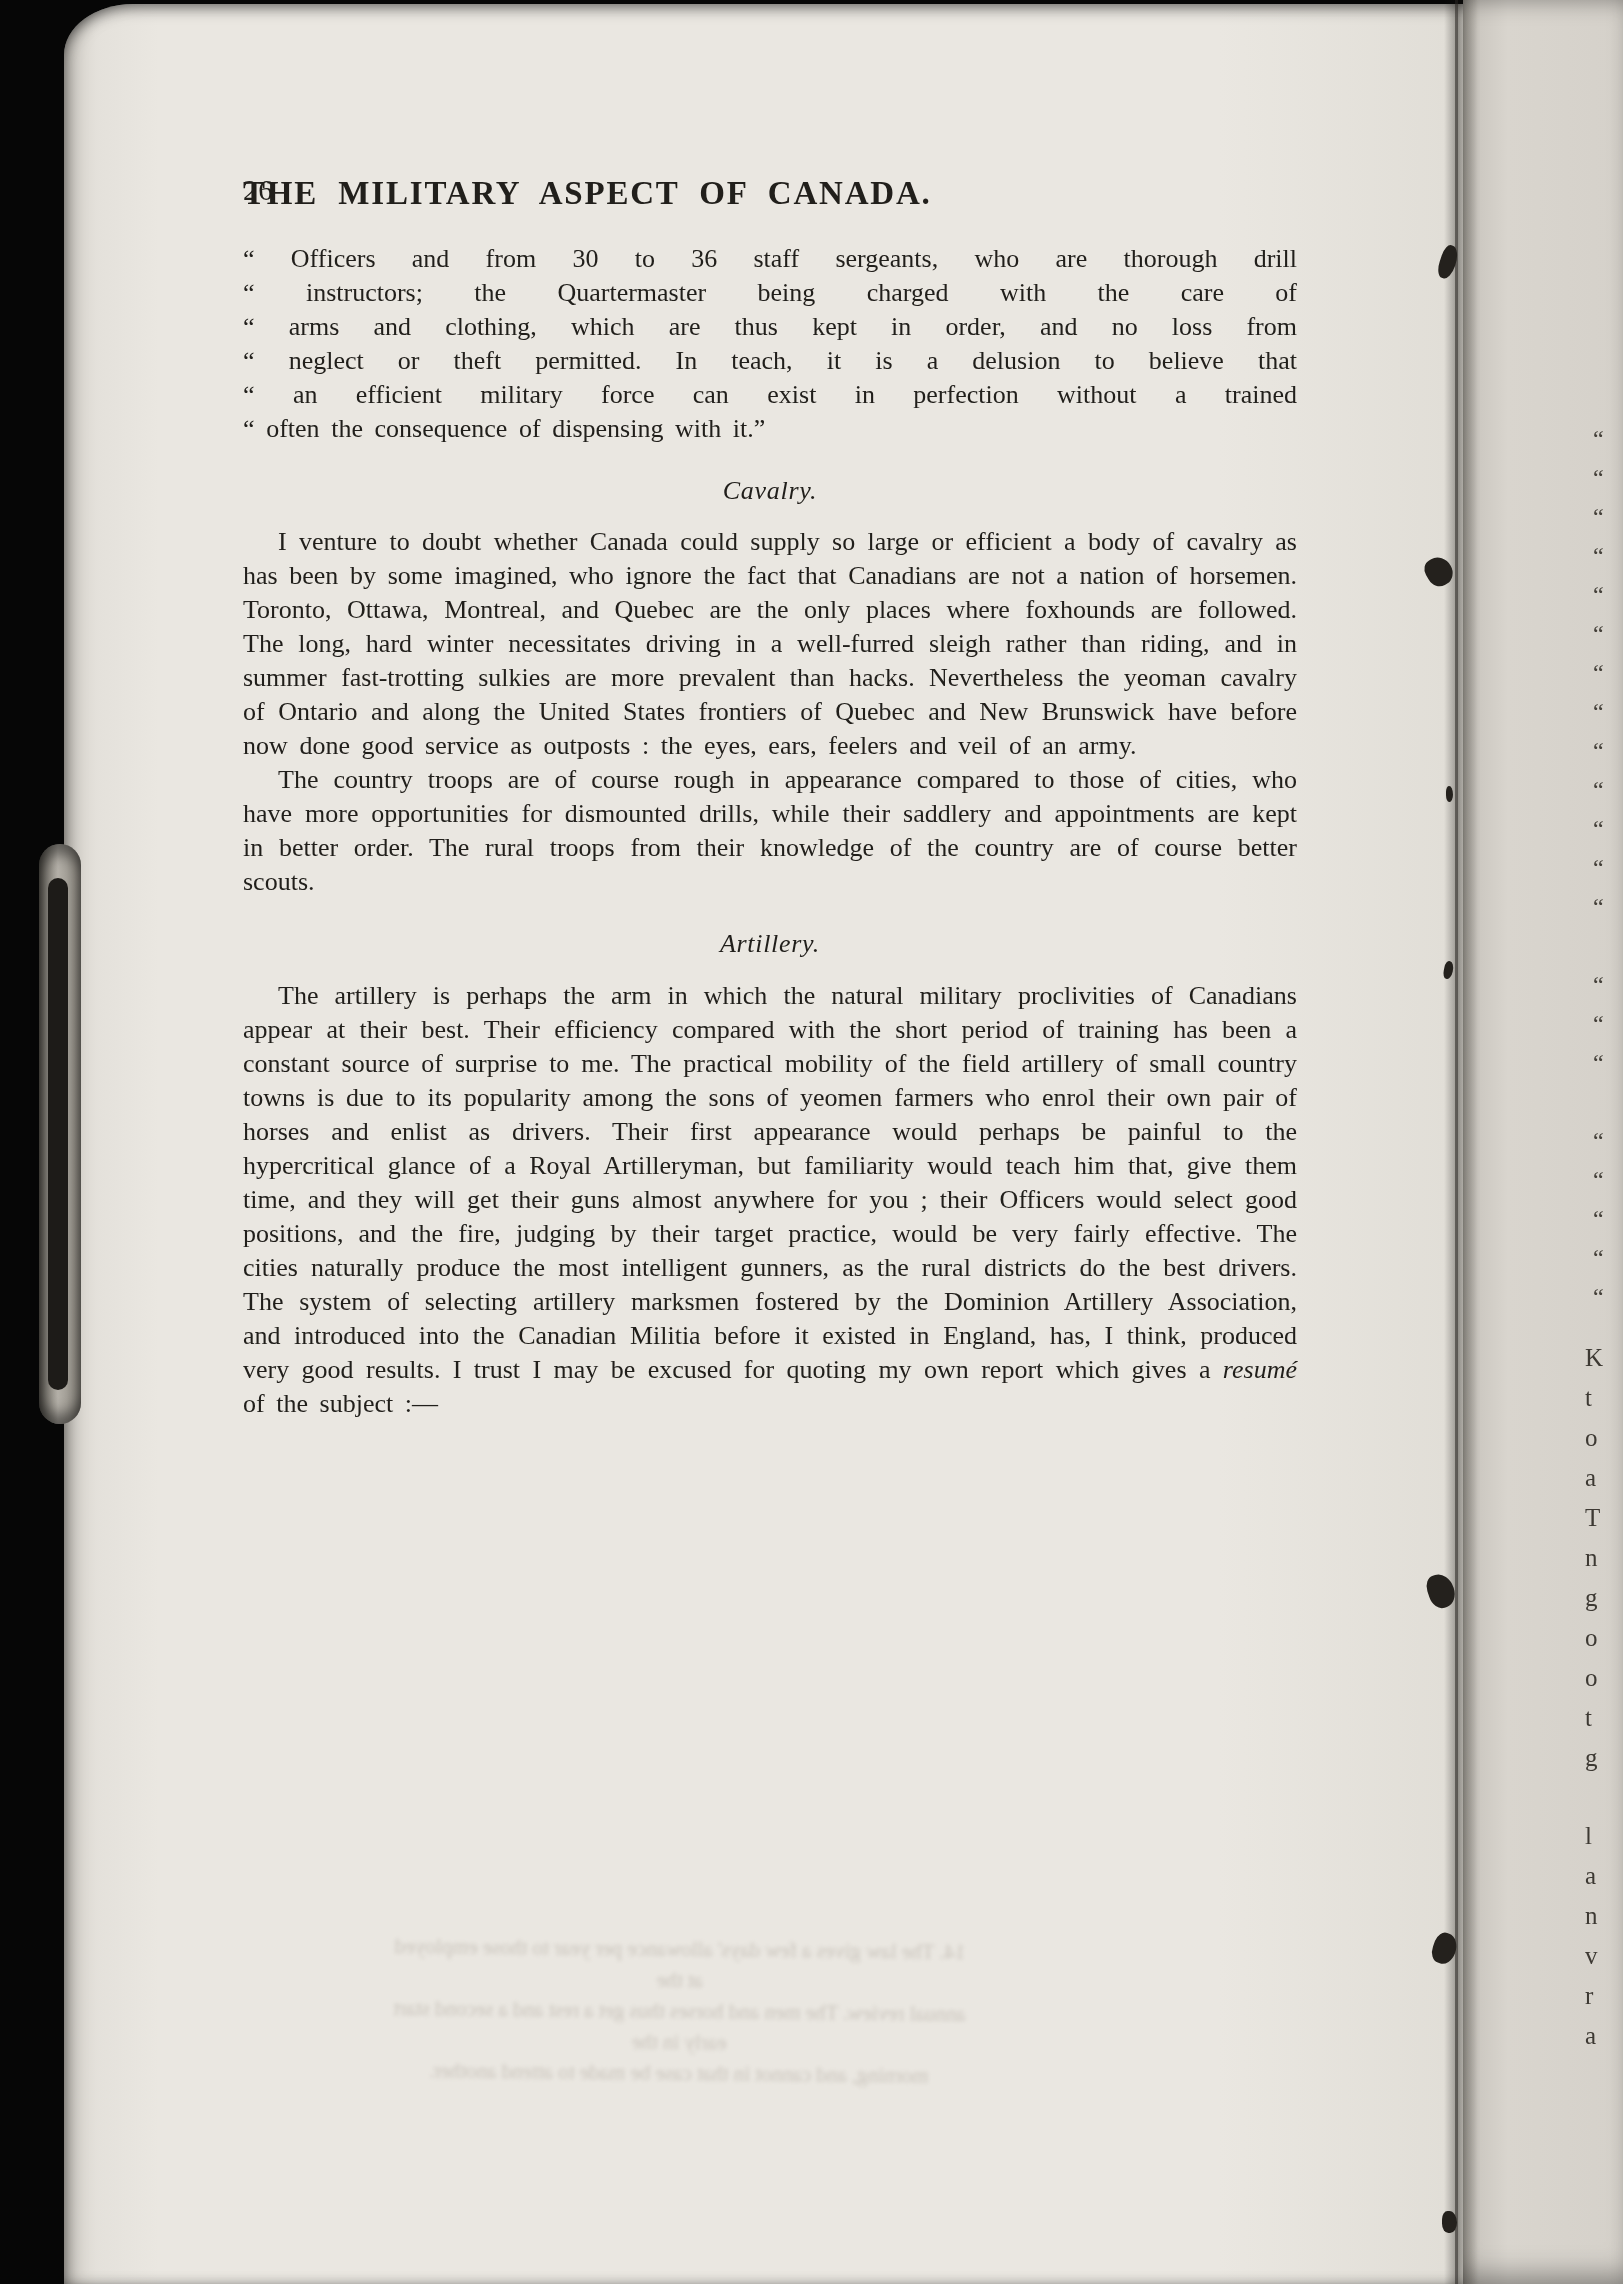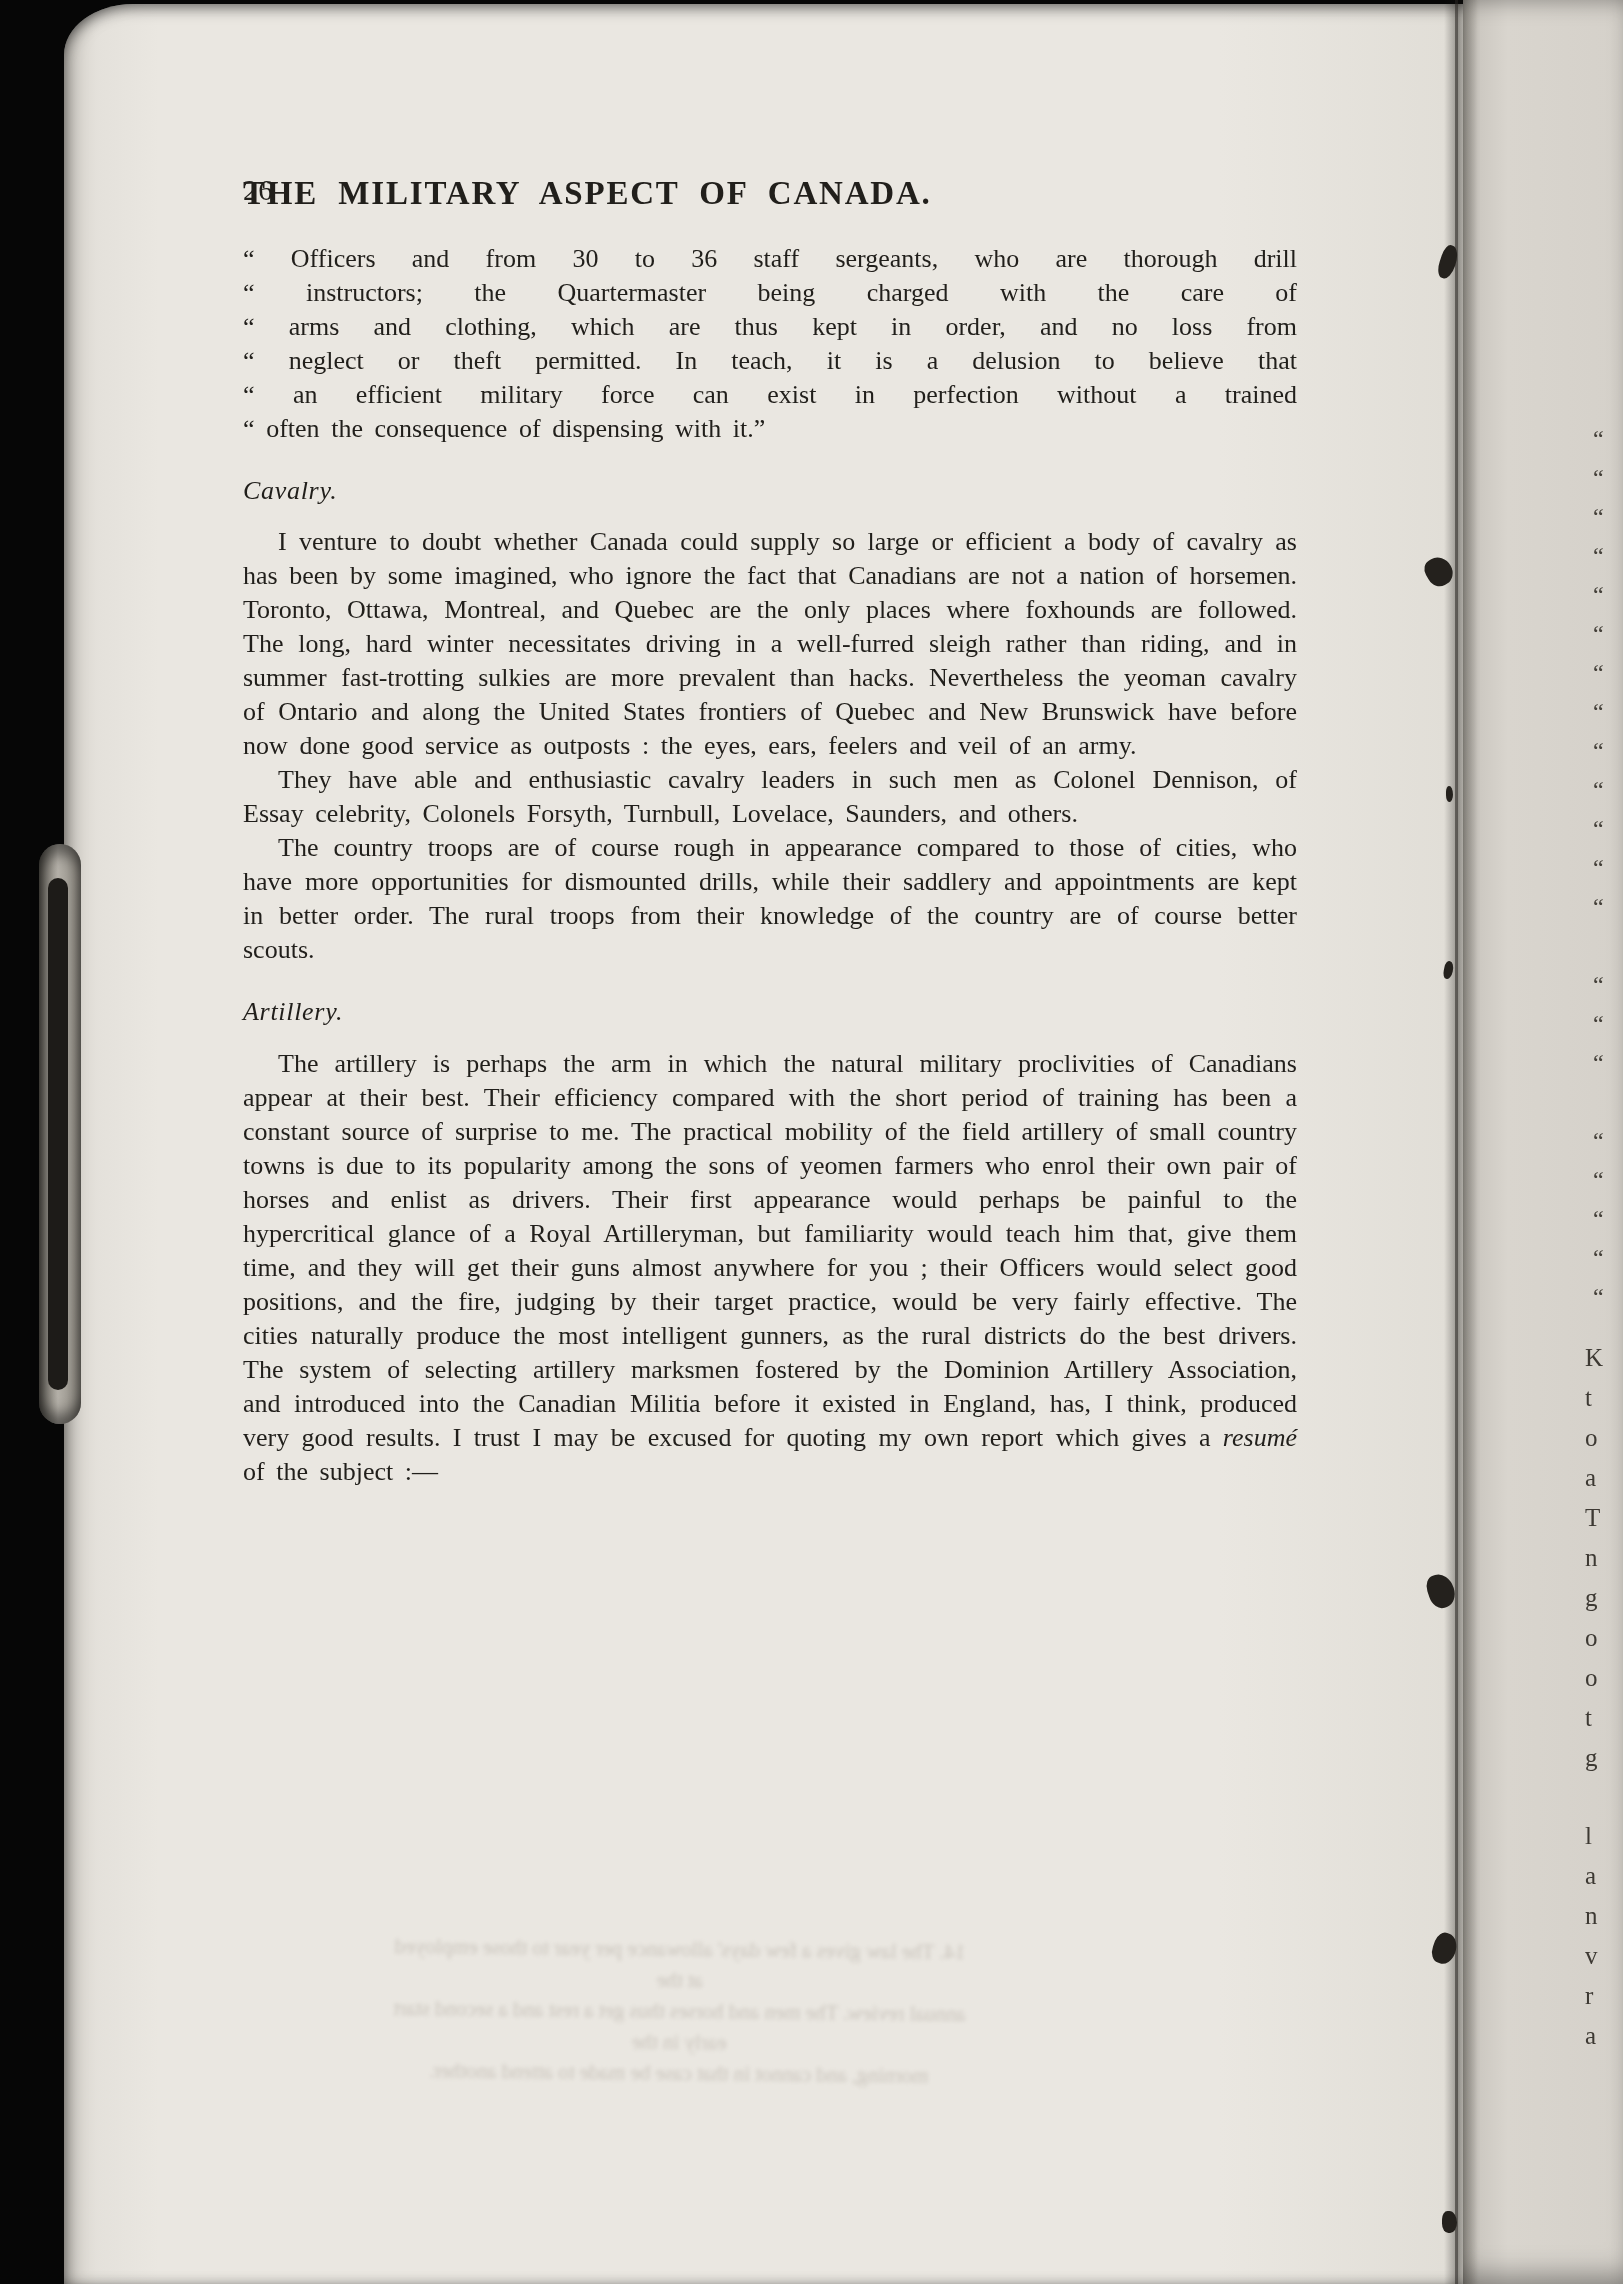--- a/index.html
+++ b/index.html
@@ -33,21 +33,21 @@
   .page-header{position:relative;height:51px;}
   .page-num{position:absolute;left:0;top:0;font-size:29px;letter-spacing:0.7px;}
   .running-title{
     position:absolute;left:0;right:0;top:2.9px;text-align:left;
     font-weight:bold;font-size:33px;letter-spacing:1.8px;word-spacing:10.2px;
   }
   .quote-block{margin-top:17.5px;}
   .quote-block div{word-spacing:5.1px;}
   .quote-block div:not(:last-child){text-align:justify;text-align-last:justify;}
   .section-heading{
-    text-align:left;font-style:italic;font-size:26px;
+    text-align:center;font-style:italic;font-size:26px;
     margin:28px 0 17.5px 0;letter-spacing:0.7px;
   }
   .para{
     margin:0;text-align:justify;text-indent:35px;word-spacing:5.1px;
   }
   .ghost{
     position:absolute;left:324px;top:1930px;width:583px;
     transform:scaleX(-1) rotate(-0.6deg);
     opacity:.3;color:#7d7265;
     filter:blur(2.2px);
@@ -116,21 +116,20 @@
         <div>“ instructors; the Quartermaster being charged with the care of</div>
         <div>“ arms and clothing, which are thus kept in order, and no loss from</div>
         <div>“ neglect or theft permitted.  In teach, it is a delusion to believe that</div>
         <div>“ an efficient military force can exist in perfection without a trained</div>
         <div>“ often the consequence of dispensing with it.”</div>
       </div>
 
       <div class="section-heading">Cavalry.</div>
 
       <p class="para">I venture to doubt whether Canada could supply so large or efficient a body of cavalry as has been by some imagined, who ignore the fact that Canadians are not a nation of horsemen.  Toronto, Ottawa, Montreal, and Quebec are the only places where foxhounds are followed.  The long, hard winter necessitates driving in a well-furred sleigh rather than riding, and in summer fast-trotting sulkies are more prevalent than hacks.  Nevertheless the yeoman cavalry of Ontario and along the United States frontiers of Quebec and New Brunswick have before now done good service as outposts : the eyes, ears, feelers and veil of an army.</p>
-      <p class="para">They have able and enthusiastic cavalry leaders in such men as Colonel Dennison, of Essay celebrity, Colonels Forsyth, Turnbull, Lovelace, Saunders, and others.</p>
       <p class="para">The country troops are of course rough in appearance compared to those of cities, who have more opportunities for dismounted drills, while their saddlery and appointments are kept in better order.  The rural troops from their knowledge of the country are of course better scouts.</p>
 
       <div class="section-heading">Artillery.</div>
 
       <p class="para"><span>The artillery is perhaps the arm in which the natural military proclivities of Canadians appear at their best.  Their efficiency compared with the short period of training has been a constant source of surprise to me.  The practical mobility of the field artillery of small country towns is due to its popularity among the sons of yeomen farmers who enrol their own pair of horses and enlist as drivers.  Their first appearance would perhaps be painful to the hypercritical glance of a Royal Artilleryman, but familiarity would teach him that, give them time, and they will get their guns almost anywhere for you ; their Officers would select good positions, and the fire, judging by their target practice, would be very fairly effective.  The cities naturally produce the most intelligent gunners, as the rural districts do the best drivers.  The system of selecting artillery marksmen fostered by the Dominion Artillery Association, and introduced into the Canadian Militia before it existed in England, has, I think, produced very good results.  I trust I may be excused for quoting my own report which gives a </span><i>resumé</i><span> of the subject :—</span></p>
 
     </div>
 
     <div class="ghost">
         <div>14. The law gives a few days' allowance per year to those employed at the</div>

